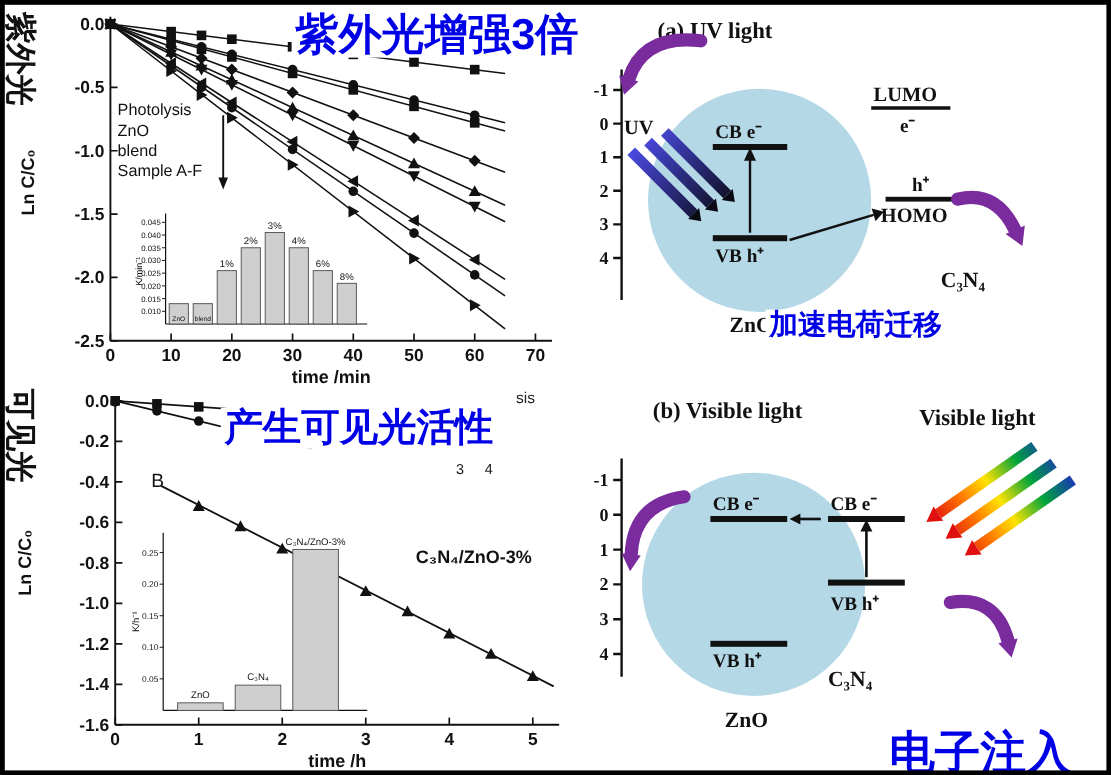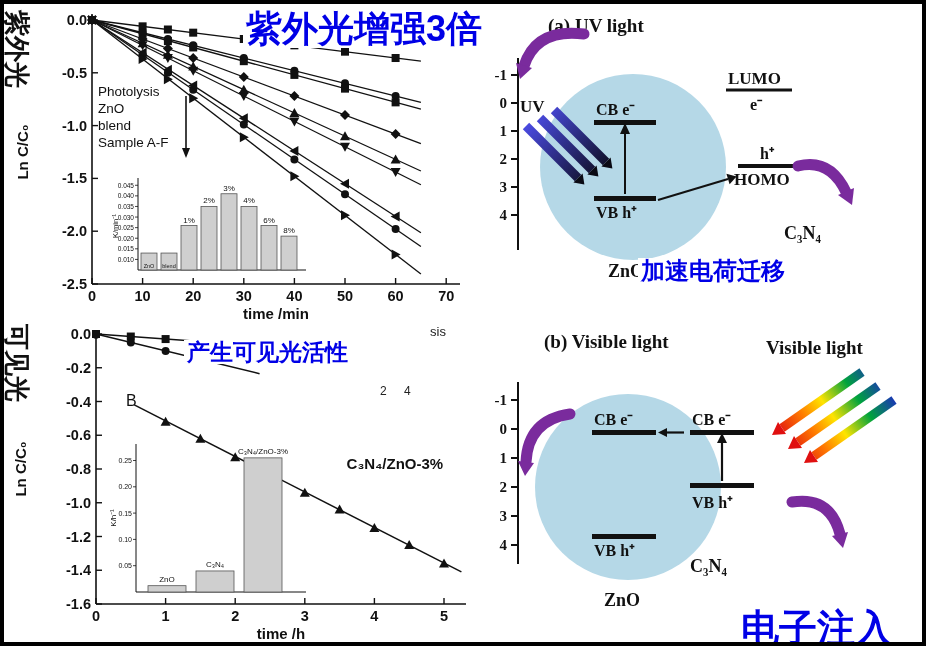--- a/index.html
+++ b/index.html
@@ -256,24 +256,24 @@
       <text transform="rotate(-90 108 192)" text-anchor="middle" font-size="8" x="108" y="192" class="ctext">K/h⁻¹</text>
       <rect x="140" y="259.688" width="38" height="6.312000000000012" fill="#cfcfcf" stroke="#555" stroke-width="0.8"></rect>
       <text text-anchor="middle" font-size="8" x="159" y="255.688" class="ctext">ZnO</text>
       <rect x="188" y="244.96" width="38" height="21.039999999999992" fill="#cfcfcf" stroke="#555" stroke-width="0.8"></rect>
       <text text-anchor="middle" font-size="8" x="207" y="240.96" class="ctext">C₃N₄</text>
       <rect x="236" y="131.87" width="38" height="134.13" fill="#cfcfcf" stroke="#555" stroke-width="0.8"></rect>
       <text text-anchor="middle" font-size="8" x="255" y="127.87" class="ctext">C₃N₄/ZnO-3%</text>
     </svg>
 
   <div class="frag" style="left:430px;top:296px;font-size:13px;margin-top:28px;">sis</div>
-  <div class="frag" style="left:380px;top:384px;font-size:12px;letter-spacing:7px;">2 4</div>
+  <div class="frag" style="left:380px;top:384px;font-size:12px;letter-spacing:7px;">3 4</div>
 
   <div class="cjk-overlay" style="left:212px;top:10px;font-size:36px;margin-left:31px;">紫外光增强3倍</div>
-  <div class="cjk-overlay" style="left:184px;top:340px;font-size:23px;text-align:center;">产生可见光活性</div>
+  <div class="cjk-overlay" style="left:184px;top:340px;font-size:32px;text-align:center;">产生可见光活性</div>
   <div class="cjk-overlay" style="left:638px;top:258px;font-size:24px;">加速电荷迁移</div>
   <div class="cjk-overlay" style="left:738px;top:588px;font-size:38px;margin-top:21px;">电子注入</div>
 
   <svg id="diagram-a" width="446" height="308">
     <defs>
       <linearGradient id="uvArrowGrad" gradientUnits="userSpaceOnUse" x1="60" y1="105" x2="130" y2="170">
         <stop offset="0" stop-color="#4a4ae0"></stop>
           <stop offset="1" stop-color="#0a0a14"></stop>
       </linearGradient>
     </defs>

